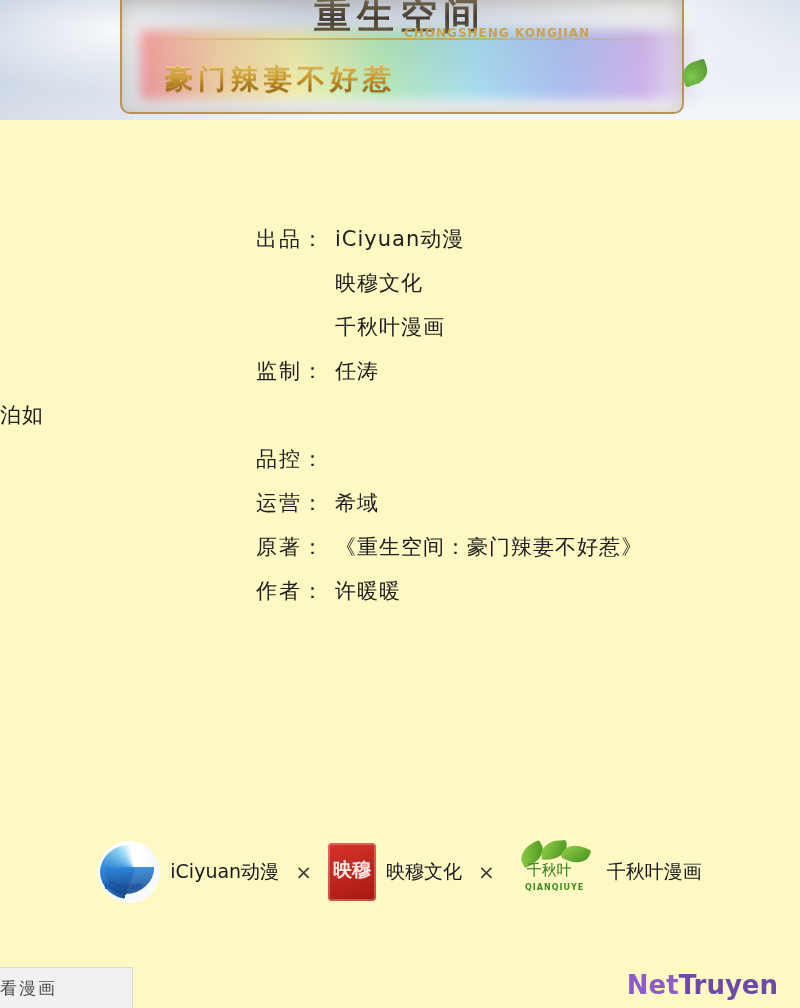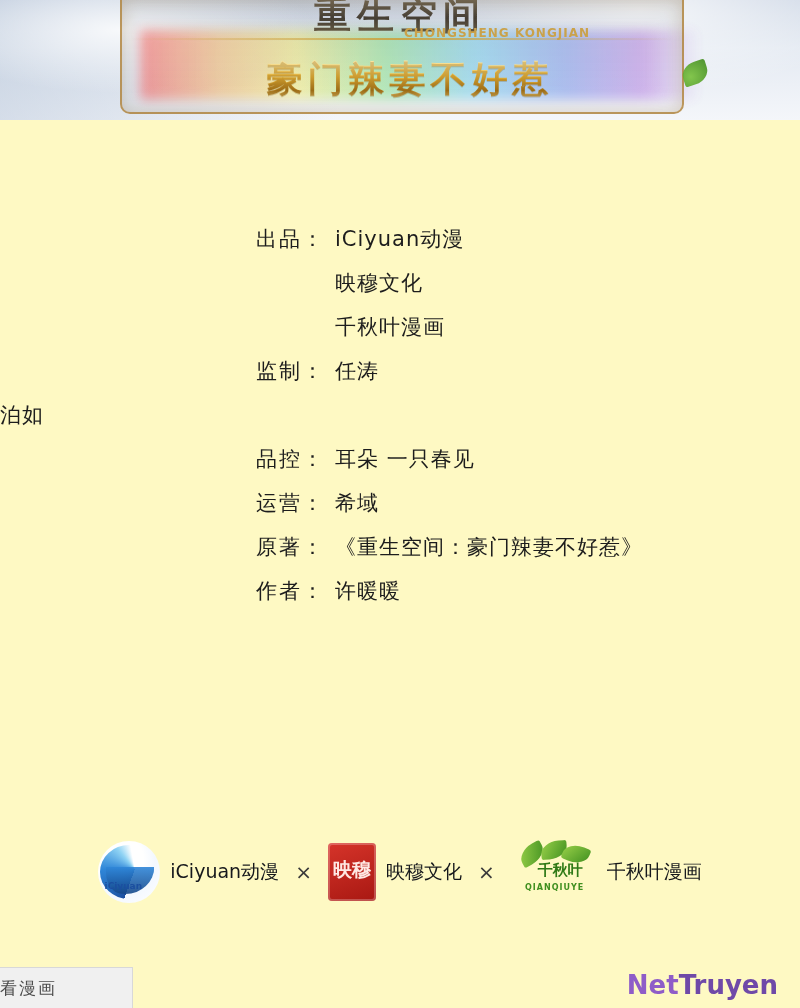--- a/index.html
+++ b/index.html
@@ -103,25 +103,24 @@
     text-align: right;
     font-size: 12px;
     letter-spacing: 1px;
     font-weight: bold;
     color: #caa24a;
     white-space: nowrap;
     overflow: hidden;
   }
   .banner-title-main {
     position: absolute;
-    left: 150px;
+    left: 165px;
     top: 56px;
     width: 520px;
-    text-align: center;
-    font-size: 36px;
+    font-size: 28px;
     font-weight: bold;
     letter-spacing: 5px;
     line-height: 46px;
     white-space: nowrap;
     background: linear-gradient(180deg, #fff4c0 0%, #e9b63c 45%, #a9761a 75%, #f3d98a 100%);
     -webkit-background-clip: text;
     background-clip: text;
     -webkit-text-fill-color: transparent;
     text-shadow: 0 1px 0 rgba(120,80,10,0.25);
   }
@@ -273,23 +272,23 @@
     border-radius: 70% 10% 70% 10%;
   }
   .mark-qianqiu .l1 { left: 8px;  top: 2px;  transform: rotate(-30deg); }
   .mark-qianqiu .l2 { left: 30px; top: -2px; transform: rotate(-5deg); }
   .mark-qianqiu .l3 { left: 52px; top: 2px;  transform: rotate(22deg); }
   .mark-qianqiu .cn {
     position: absolute;
     left: 16px;
     top: 18px;
     width: 56px;
-    text-align: right;
+    text-align: left;
     font-size: 15px;
-    font-weight: bold;
+    font-weight: normal;
     color: #2f7a16;
     letter-spacing: 0px;
   }
   .mark-qianqiu .py {
     position: absolute;
     left: 8px;
     top: 40px;
     width: 72px;
     text-align: center;
     font-size: 8px;
@@ -373,21 +372,20 @@
       <div class="credit-label">监制：</div>
       <div class="credit-value">任涛</div>
     </div>
 
     <div class="credit-row">
       <div class="credit-value">泊如</div>
     </div>
 
     <div class="credit-row">
       <div class="credit-label">品控：</div>
-      <div class="credit-value">耳朵  一只春见</div>
     </div>
 
     <div class="credit-row">
       <div class="credit-label">运营：</div>
       <div class="credit-value">希域</div>
     </div>
 
     <div class="credit-row">
       <div class="credit-label">原著：</div>
       <div class="credit-value">《重生空间：豪门辣妻不好惹》</div>

